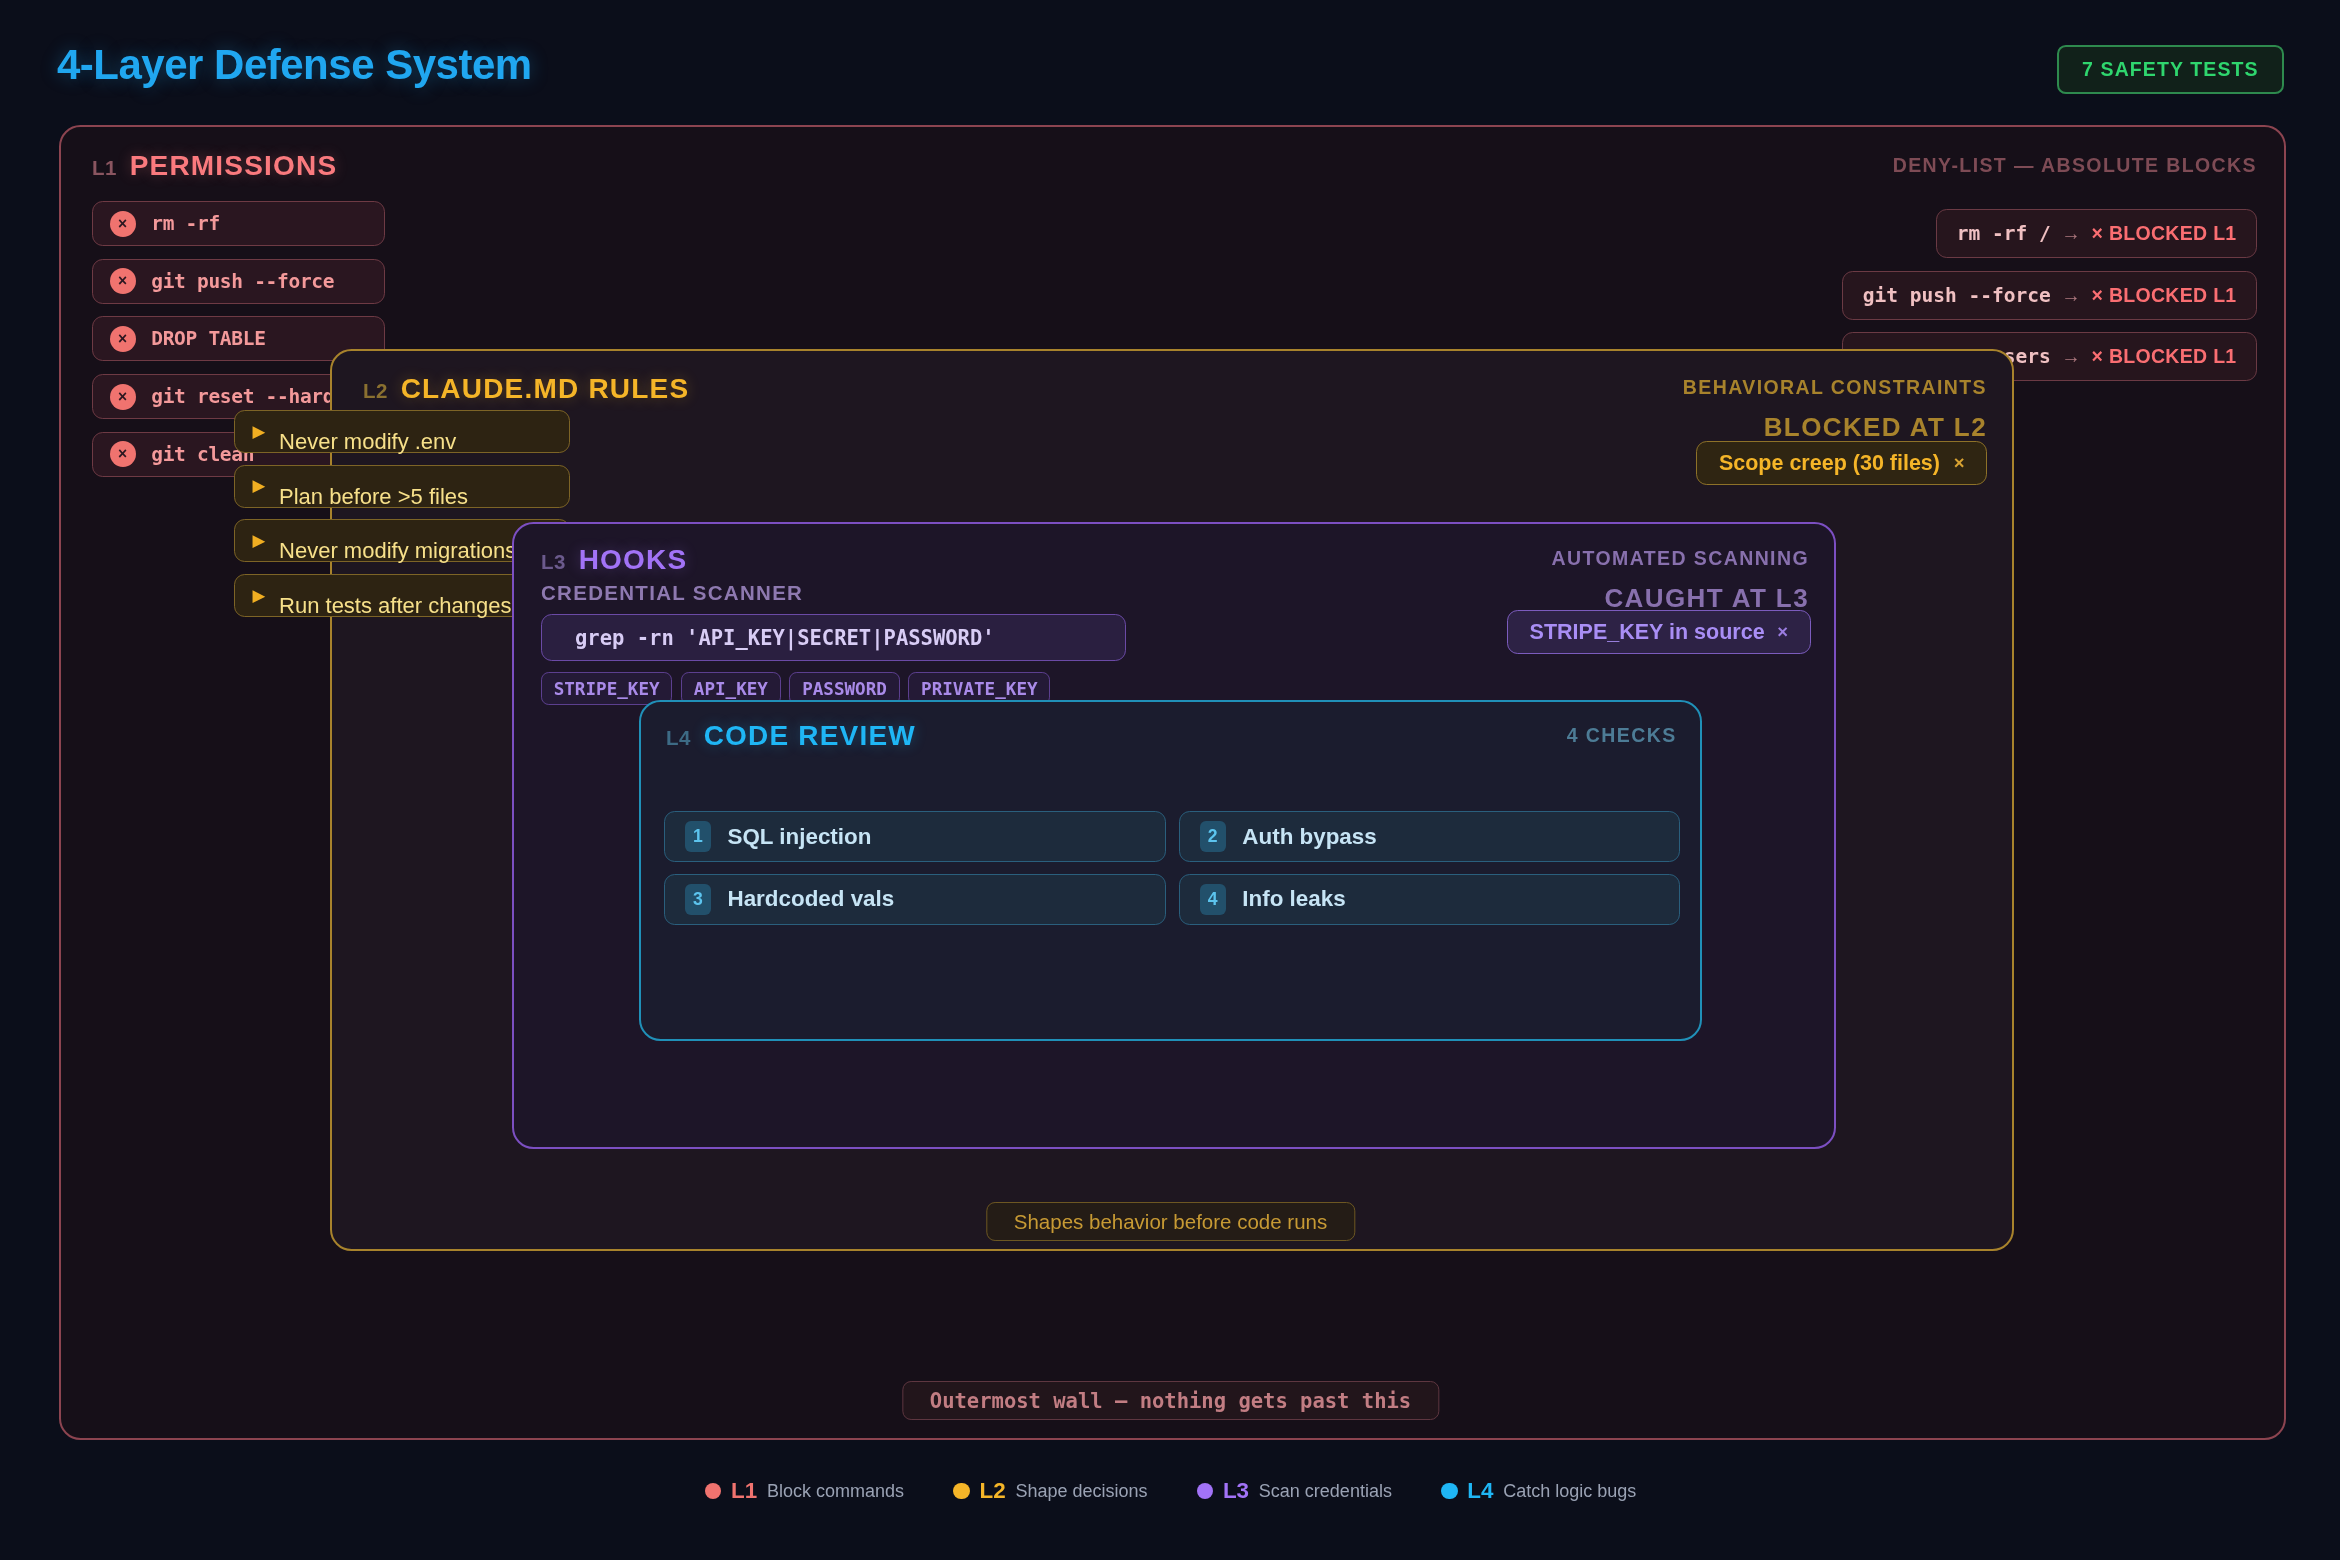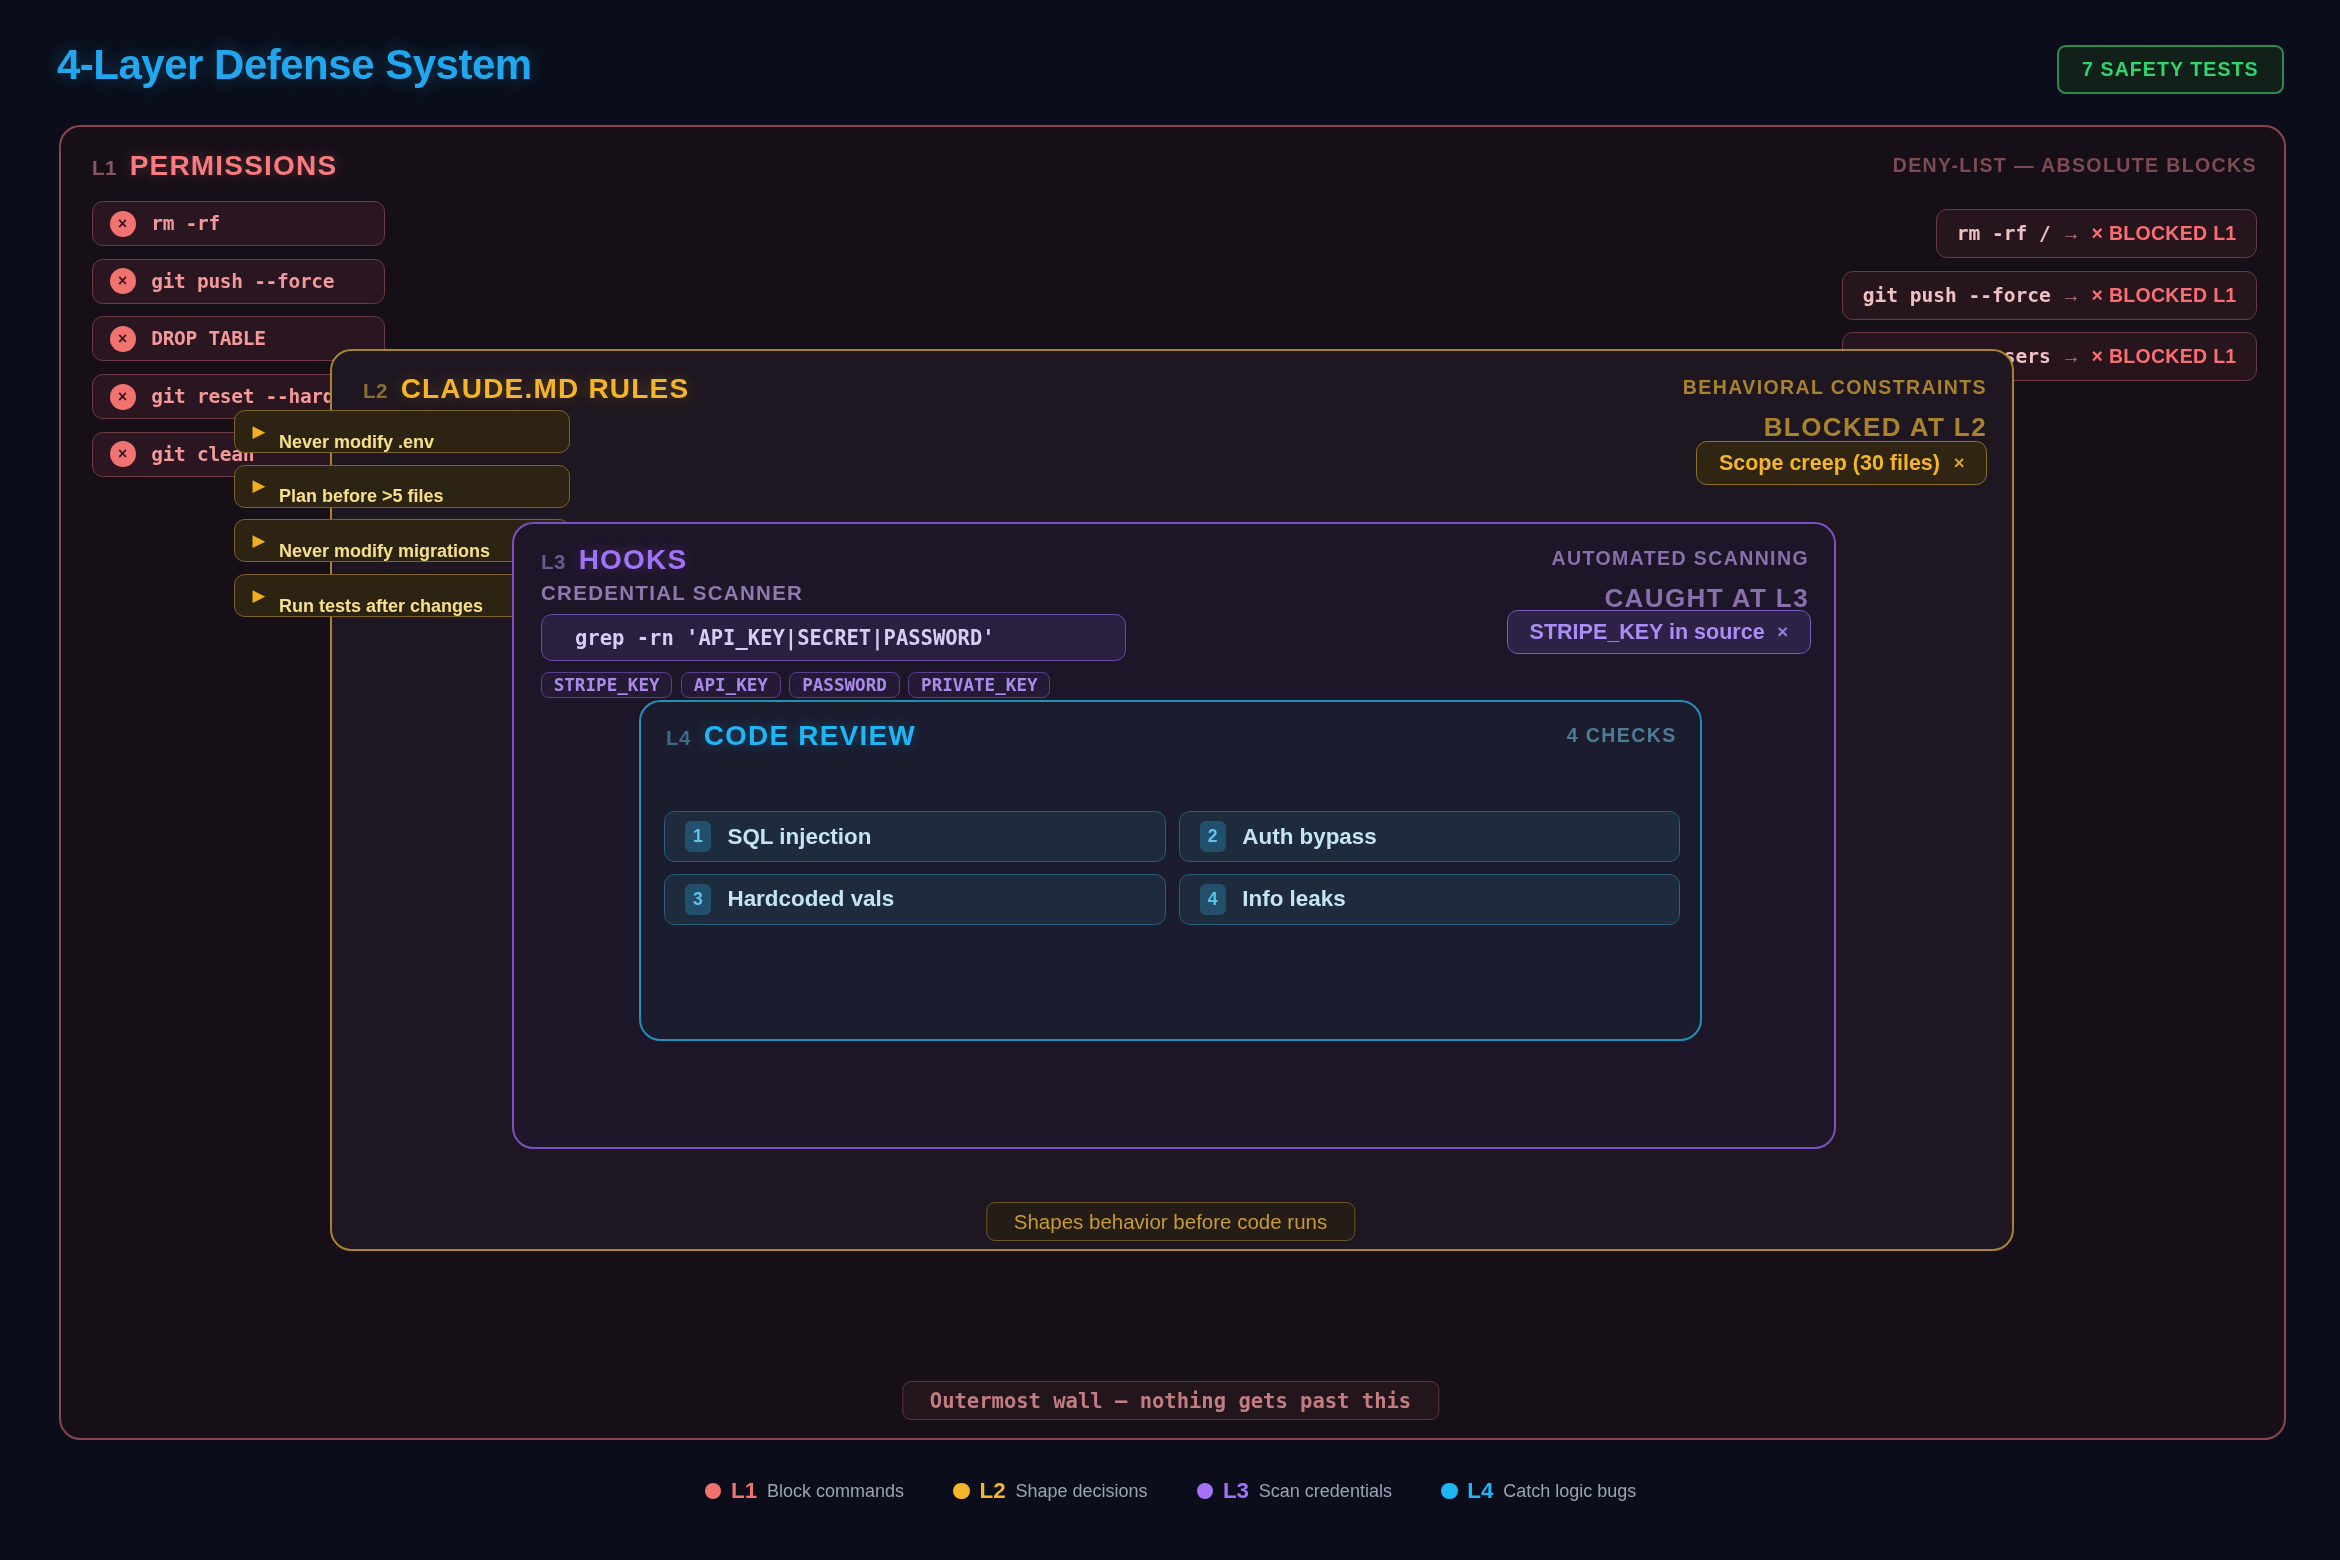--- a/index.html
+++ b/index.html
@@ -103,21 +103,21 @@
   #l2 .layer-right .lr1, #l2 .layer-right .lr2 { color: #a8832c; }
 
   .rule-list { position: absolute; left: 0px; top: 59px; display: flex; flex-direction: column; gap: 11.7px; }
   .rule-chip {
     display: flex; align-items: center; gap: 13.7px;
     width: 336px; height: 43px; padding: 0 17.6px;
     border: 1.5px solid #7d6426; border-radius: 10.7px;
     background: #2d2312;
   }
   .rule-tri { color: #f0ae22; font-size: 16.6px; }
-  .rule-txt { color: #f7e08a; font-size: 18px; font-weight: 700; white-space: nowrap; margin-top: 21px; }
+  .rule-txt { color: #f7e08a; font-size: 22px; font-weight: 400; white-space: nowrap; margin-top: 21px; }
 
   .scope-badge {
     position: absolute; right: 25px; top: 90px;
     display: flex; align-items: center; gap: 13.7px;
     height: 44px; padding: 0 21.5px;
     border: 1.5px solid #8e7228; border-radius: 10.7px;
     background: #2f2512;
     color: #f5b528; font-size: 21.5px; font-weight: 800; white-space: nowrap; margin-left: 24px;
   }
   .scope-badge .xx { font-size: 18.5px; color: #d8a232; }
@@ -141,21 +141,21 @@
   .grep-box {
     position: absolute; left: 27px; top: 90px;
     width: 585px; height: 47px;
     display: flex; align-items: center; padding: 0 33px;
     border: 1.5px solid #6b4aa6; border-radius: 10.7px;
     background: #2a1f40;
   }
   .grep-txt { font-family: "DejaVu Sans Mono", monospace; font-size: 20.5px; font-weight: 700; color: #d8ccf5; }
   .token-row { position: absolute; left: 27px; top: 148px; display: flex; gap: 8.8px; }
   .token {
-    height: 26px; padding: 0 11.7px; display: flex; align-items: center;
+    height: 33px; padding: 0 11.7px; display: flex; align-items: center;
     border: 1.5px solid #5c3f8f; border-radius: 7.8px; background: #241a36;
     font-family: "DejaVu Sans Mono", monospace; font-size: 17.6px; font-weight: 700; color: #a98ae8;
   }
   .stripe-badge {
     position: absolute; right: 23.4px; top: 86px;
     display: flex; align-items: center; gap: 12.7px;
     height: 44px; padding: 0 21.5px;
     border: 1.5px solid #7c5cbe; border-radius: 10.7px;
     background: #2d2245;
     color: #a98ef5; font-size: 21.5px; font-weight: 800; white-space: nowrap;

